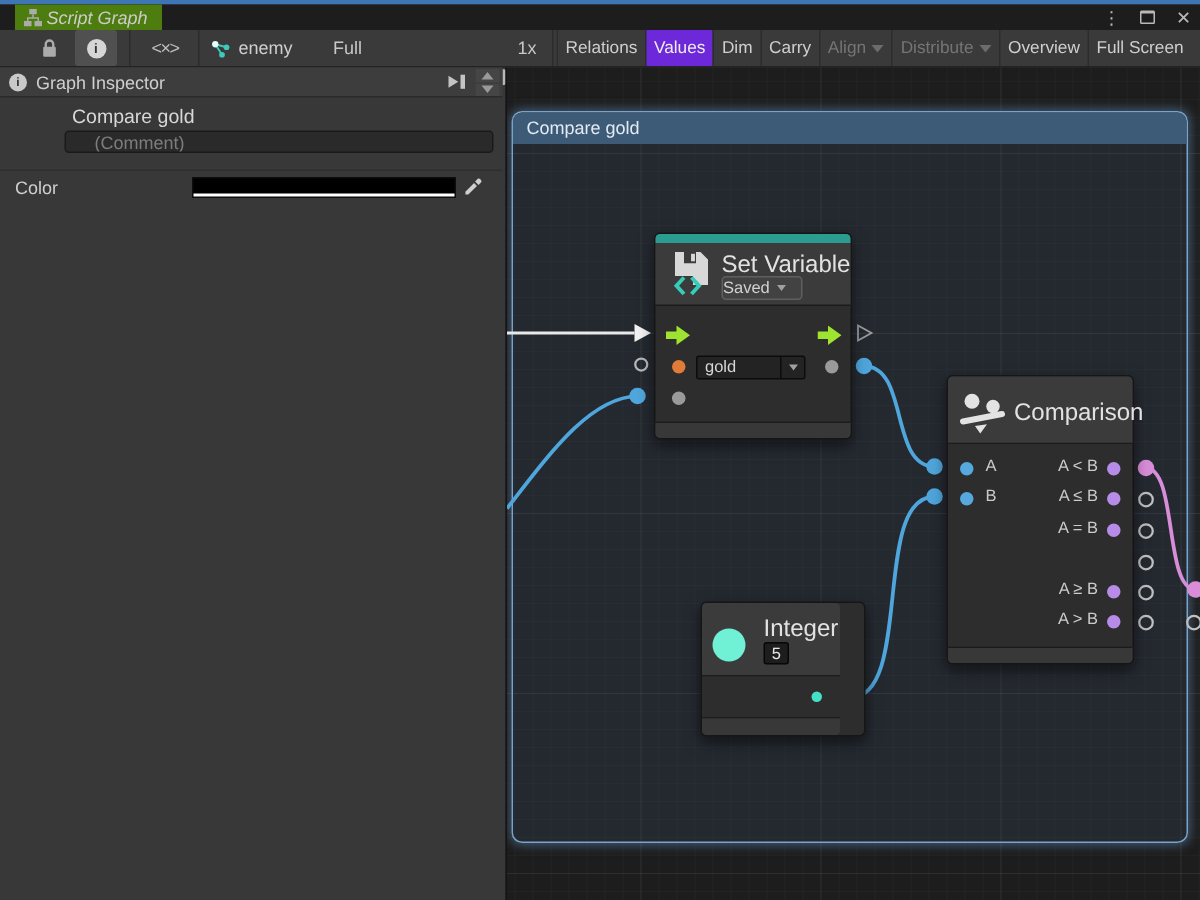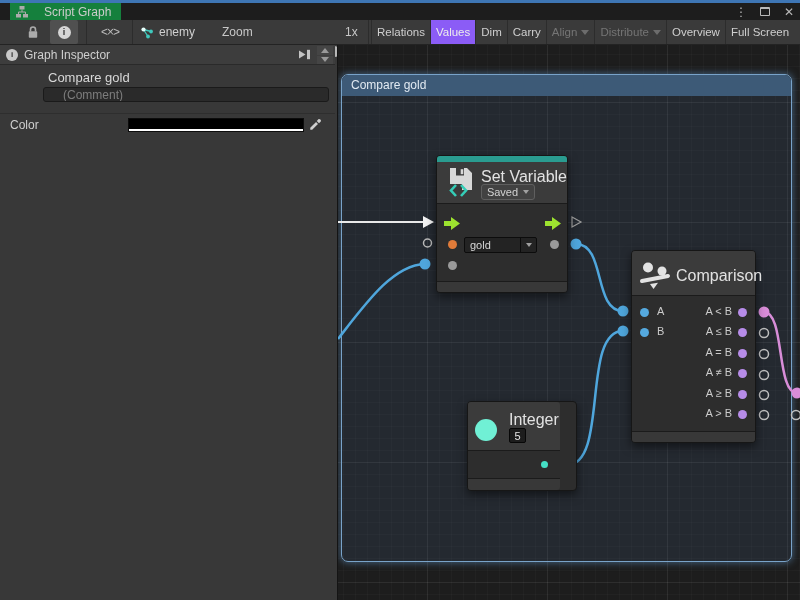--- a/index.html
+++ b/index.html
@@ -7,40 +7,40 @@
   body {
     position:relative; overflow:hidden;
     background:#383838; color:#cfcfcf;
     font-family:"Liberation Sans", sans-serif; font-size:12px;
     -webkit-font-smoothing:antialiased;
   }
   
   .top-accent { position:absolute; left:0; top:0; width:800px; height:3px; background:#3e76b5; }
   .tab-bar { position:absolute; left:0; top:3px; width:800px; height:17px; background:#1d1d1d; }
   .tab { position:absolute; left:10px; top:0; height:17px; padding:0 10px 0 6px;
-         background:#15803d; color:#cccccc; display:flex; align-items:center; gap:16px; }
+         background:#4d7c0f; color:#cccccc; display:flex; align-items:center; gap:3px;font-style:italic; }
   .tab svg { display:block; }
   .win-controls { position:absolute; right:4px; top:0; height:17px; display:flex; align-items:center; gap:10px; color:#b9b9b9; }
   .win-btn { width:14px; height:15px; display:flex; align-items:center; justify-content:center; font-size:12px; }
   .maximize-glyph { width:10px; height:9px; border:1px solid #b9b9b9; border-top-width:2px; border-radius:1px; }
   
   .toolbar { position:absolute; left:0; top:20px; width:800px; height:25px; background:#3a3a3a; border-bottom:1px solid #232323; }
   .tb-sep { position:absolute; top:0; width:1px; height:24px; background:#2c2c2c; }
   .tb-item { position:absolute; top:0; height:24px; display:flex; align-items:center;justify-content:center; }
   .icon-btn { justify-content:center; border-radius:2px; }
   .icon-btn.active { background:#505050; }
   .info-circle { width:13px; height:13px; border-radius:50%; background:#d6d6d6; color:#323232;
                  font-weight:bold; font-size:9px; display:flex; align-items:center; justify-content:center; }
   .code-glyph { color:#bdbdbd; font-size:12px; letter-spacing:-1px; }
   .zoom-track { position:absolute; left:257px; top:31px; width:76px; height:2px; background:#7f7f7f; border-radius:1px; }
   .zoom-knob { position:absolute; left:329px; top:26px; width:11px; height:11px; border-radius:50%; background:#b8b8b8; }
   .tb-buttons { position:absolute; left:371px; top:0; height:24px; display:flex; align-items:stretch; overflow:hidden; width:429px; }
   .tb-button { display:flex; align-items:center; gap:4px; padding:0 5px; font-size:11.5px; color:#cfcfcf;
                border-left:1px solid #2c2c2c; white-space:nowrap; }
-  .tb-button.active { background:#8b5cf6; color:#ededed; }
+  .tb-button.active { background:#6d28d9; color:#ededed; }
   .tb-button.disabled { color:#757575; }
   .caret-down { width:0; height:0; border-left:4px solid transparent; border-right:4px solid transparent; border-top:5px solid currentColor; opacity:.85; }
   
   .inspector { position:absolute; left:0; top:45px; width:335px; height:555px; background:#383838; }
   .insp-header { position:absolute; left:0; top:0; width:335px; height:20px; background:#3d3d3d;
                  border-bottom:1px solid #2a2a2a; display:flex; align-items:center; padding-left:6px; gap:6px; }
   .insp-info { width:12px; height:12px; border-radius:50%; background:#c9c9c9; color:#2e2e2e;
                font-weight:bold; font-size:8px; display:flex; align-items:center; justify-content:center; }
   .insp-title { color:#cfcfcf; }
   .dock-btn { position:absolute; right:24px; top:3px; }
@@ -87,21 +87,21 @@
   .port.orange { background:#e07b39; }
   .port.gray { background:#9a9a9a; }
   .port.blue { background:#55a9de; }
   .port.purple { background:#b78ce8; }
   .port.cyan { background:#45e0c6; width:7px; height:7px; }
   .mini-dropdown { background:#232323; border:1px solid #0c0c0c; border-radius:2px; display:flex; align-items:center; font-size:11px; color:#d6d6d6; }
   .mini-dropdown .dd-label { flex:1; padding-left:5px; }
   .mini-dropdown .dd-arrow { width:16px; align-self:stretch; border-left:1px solid #0c0c0c; display:flex; align-items:center; justify-content:center; }
   .mini-dropdown .caret-down { border-left-width:3.5px; border-right-width:3.5px; border-top-width:4px; color:#b5b5b5; }
   .scope-btn { background:#424242; border:1px solid #5f5f5f; border-radius:3px; display:flex; align-items:center;
-               justify-content:center; gap:5px; font-size:11px; color:#d2d2d2; }
+               gap:5px; font-size:11px; color:#d2d2d2; }
   .scope-btn .caret-down { border-left-width:3.5px; border-right-width:3.5px; border-top-width:4px; color:#b0b0b0; }
   .cmp-row { position:absolute; left:0; width:100%; height:16px; font-size:11px; color:#cbcbcb; }
   .cmp-row .in-dot { position:absolute; left:8px; top:3.5px; }
   .cmp-row .in-label { position:absolute; left:25px; top:1px; }
   .cmp-row .out-label { position:absolute; right:23px; top:1px;text-align:center; }
   .cmp-row .out-dot { position:absolute; right:8px; top:3.5px; }
   .value-box { background:#1d1d1d; border:1px solid #070707; border-radius:2px; color:#e6e6e6; font-size:11px;
                display:flex; align-items:center; justify-content:center; }
 </style>
 </head>
@@ -144,21 +144,21 @@
   <div class="tb-sep" style="left:132px;"></div>
   <div class="tb-item" style="left:140px; gap:5px;">
     <svg width="14" height="13" viewBox="0 0 14 13">
       <path d="M3.5,3.5 L11,5.5 M3.5,3.5 L8,10.5" stroke="#3fc8bc" stroke-width="1.3"></path>
       <circle cx="3.5" cy="3.5" r="2.1" fill="#e6fffb"></circle>
       <circle cx="11" cy="5.5" r="1.9" fill="#3fc8bc"></circle>
       <circle cx="8" cy="10.5" r="1.9" fill="#3fc8bc"></circle>
     </svg>
     <span>enemy</span>
   </div>
-  <div class="tb-item" style="left:222px; color:#c8c8c8;">Zoom</div>
+  <div class="tb-item" style="left:222px; color:#c8c8c8;">Full</div>
   <div class="zoom-track"></div>
   <div class="zoom-knob"></div>
   <div class="tb-item" style="left:345px; color:#c8c8c8;">1x</div>
   <div class="tb-sep" style="left:368px;"></div>
   <div class="tb-buttons">
     <div class="tb-button">
         <span>Relations</span>
       </div>
     <div class="tb-button active">
         <span>Values</span>
@@ -306,24 +306,20 @@
     <div class="cmp-row" style="top:73px;">
       <span class="port blue in-dot"></span>
       <span class="in-label">B</span>
       <span class="out-label">A ≤ B</span>
       <span class="port purple out-dot"></span>
     </div>
     <div class="cmp-row" style="top:94px;">
       <span class="out-label">A = B</span>
       <span class="port purple out-dot"></span>
     </div>
-    <div class="cmp-row" style="top:114px;">
-      <span class="out-label">A ≠ B</span>
-      <span class="port purple out-dot"></span>
-    </div>
     <div class="cmp-row" style="top:155px;">
       <span class="out-label">A &gt; B</span>
       <span class="port purple out-dot"></span>
     </div>
     <div class="cmp-row" style="top:135px;">
       <span class="out-label">A ≥ B</span>
       <span class="port purple out-dot"></span>
     </div>
     <div class="abs node-foot" style="left:0; top:180px; width:123px; height:11px;"></div>
   </div>

